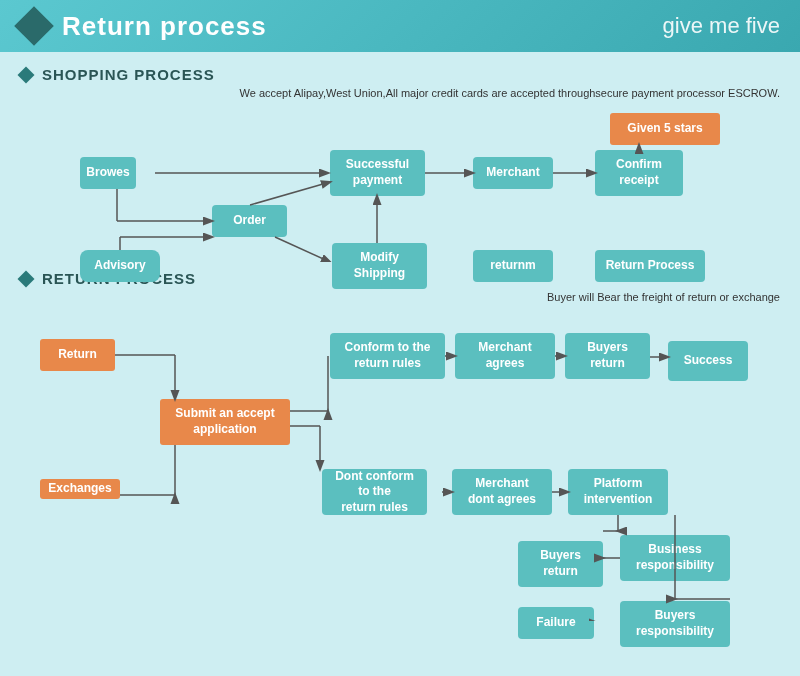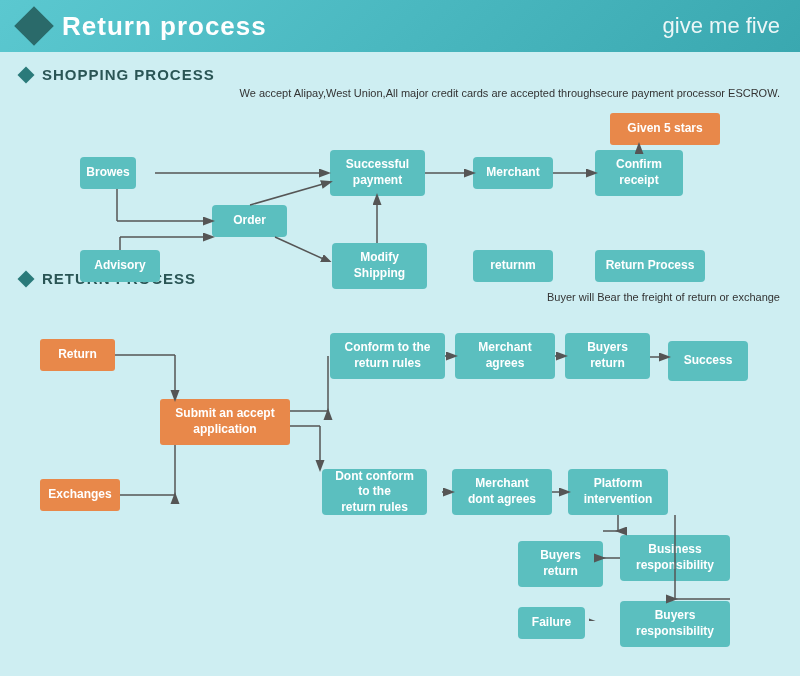--- a/index.html
+++ b/index.html
@@ -165,21 +165,21 @@
     </div>
     <div class="flow-box box-teal" style="left:575px; top:43px; width:88px; height:46px;">
       <span>Confirm
 receipt</span>
     </div>
 
     <div class="flow-box box-teal" style="left:192px; top:98px; width:75px; height:32px;">
       <span>Order</span>
     </div>
 
-    <div class="flow-box box-teal" style="left:60px; top:143px; width:80px; height:32px;">
+    <div class="flow-box box-teal" style="left:60px; top:143px; width:80px; height:32px;border-radius:8px;">
       <span>Advisory</span>
     </div>
     <div class="flow-box box-teal" style="left:312px; top:136px; width:95px; height:46px;">
       <span>Modify
 Shipping</span>
     </div>
     <div class="flow-box box-teal" style="left:453px; top:143px; width:80px; height:32px;">
       <span>returnm</span>
     </div>
     <div class="flow-box box-teal" style="left:575px; top:143px; width:110px; height:32px;">
@@ -225,21 +225,21 @@
     <span class="section-title">RETURN PROCESS</span>
   </div>
   <p class="section-desc">Buyer will Bear the freight of return or exchange</p>
 
   <div class="return-diagram">
 
     <div class="flow-box box-orange" style="left:20px; top:28px; width:75px; height:32px;">
       <span>Return</span>
     </div>
 
-    <div class="flow-box box-orange" style="left:20px; top:168px; width:80px; height:32px;">
+    <div class="flow-box box-orange" style="left:20px; top:168px; width:80px; height:20px;">
       <span>Exchanges</span>
     </div>
 
     <div class="flow-box box-orange" style="left:140px; top:88px; width:130px; height:46px;">
       <span>Submit an accept
 application</span>
     </div>
 
     <div class="flow-box box-teal" style="left:310px; top:22px; width:115px; height:46px;">
       <span>Conform to the
@@ -283,21 +283,21 @@
     <div class="flow-box box-teal" style="left:600px; top:224px; width:110px; height:46px;">
       <span>Business
 responsibility</span>
     </div>
 
     <div class="flow-box box-teal" style="left:600px; top:290px; width:110px; height:46px;">
       <span>Buyers
 responsibility</span>
     </div>
 
-    <div class="flow-box box-teal" style="left:498px; top:296px; width:67px; height:32px;">
+    <div class="flow-box box-teal" style="left:498px; top:296px; width:76px; height:32px;">
       <span>Failure</span>
     </div>
 
     <svg class="arrows">
       <defs>
         <marker id="ah2" markerWidth="8" markerHeight="8" refX="6" refY="3" orient="auto">
           <path d="M0,0 L0,6 L8,3 z" fill="#555"></path>
         </marker>
         <marker id="ah2l" markerWidth="8" markerHeight="8" refX="2" refY="3" orient="auto">
           <path d="M8,0 L8,6 L0,3 z" fill="#555"></path>

